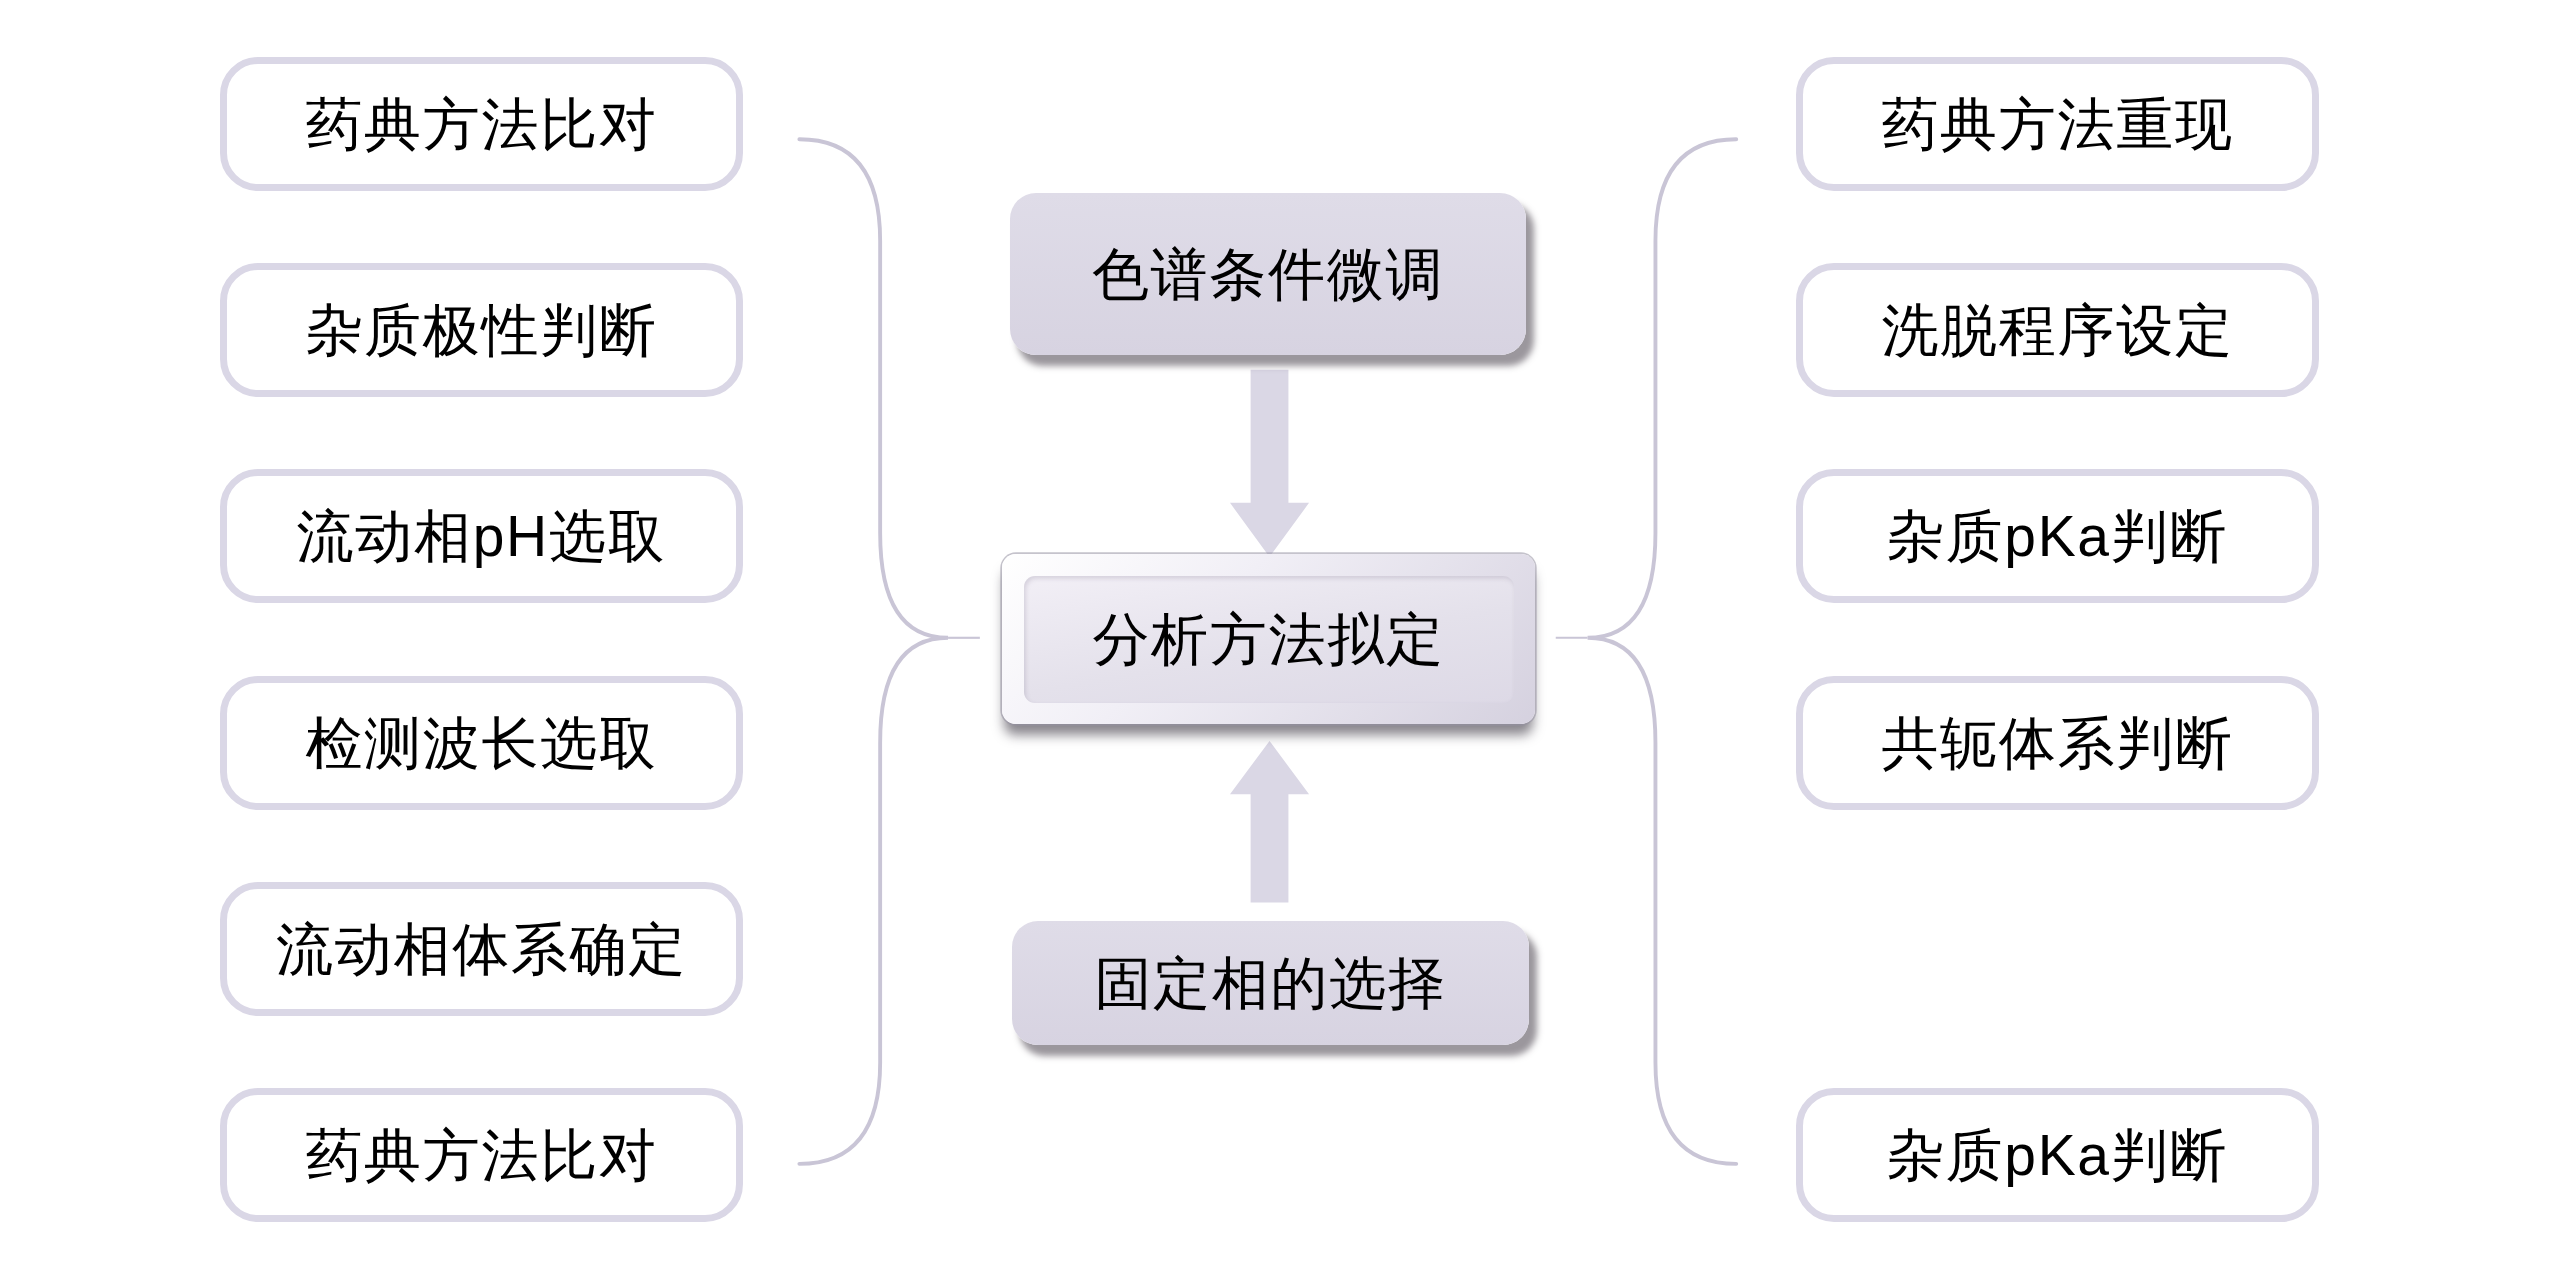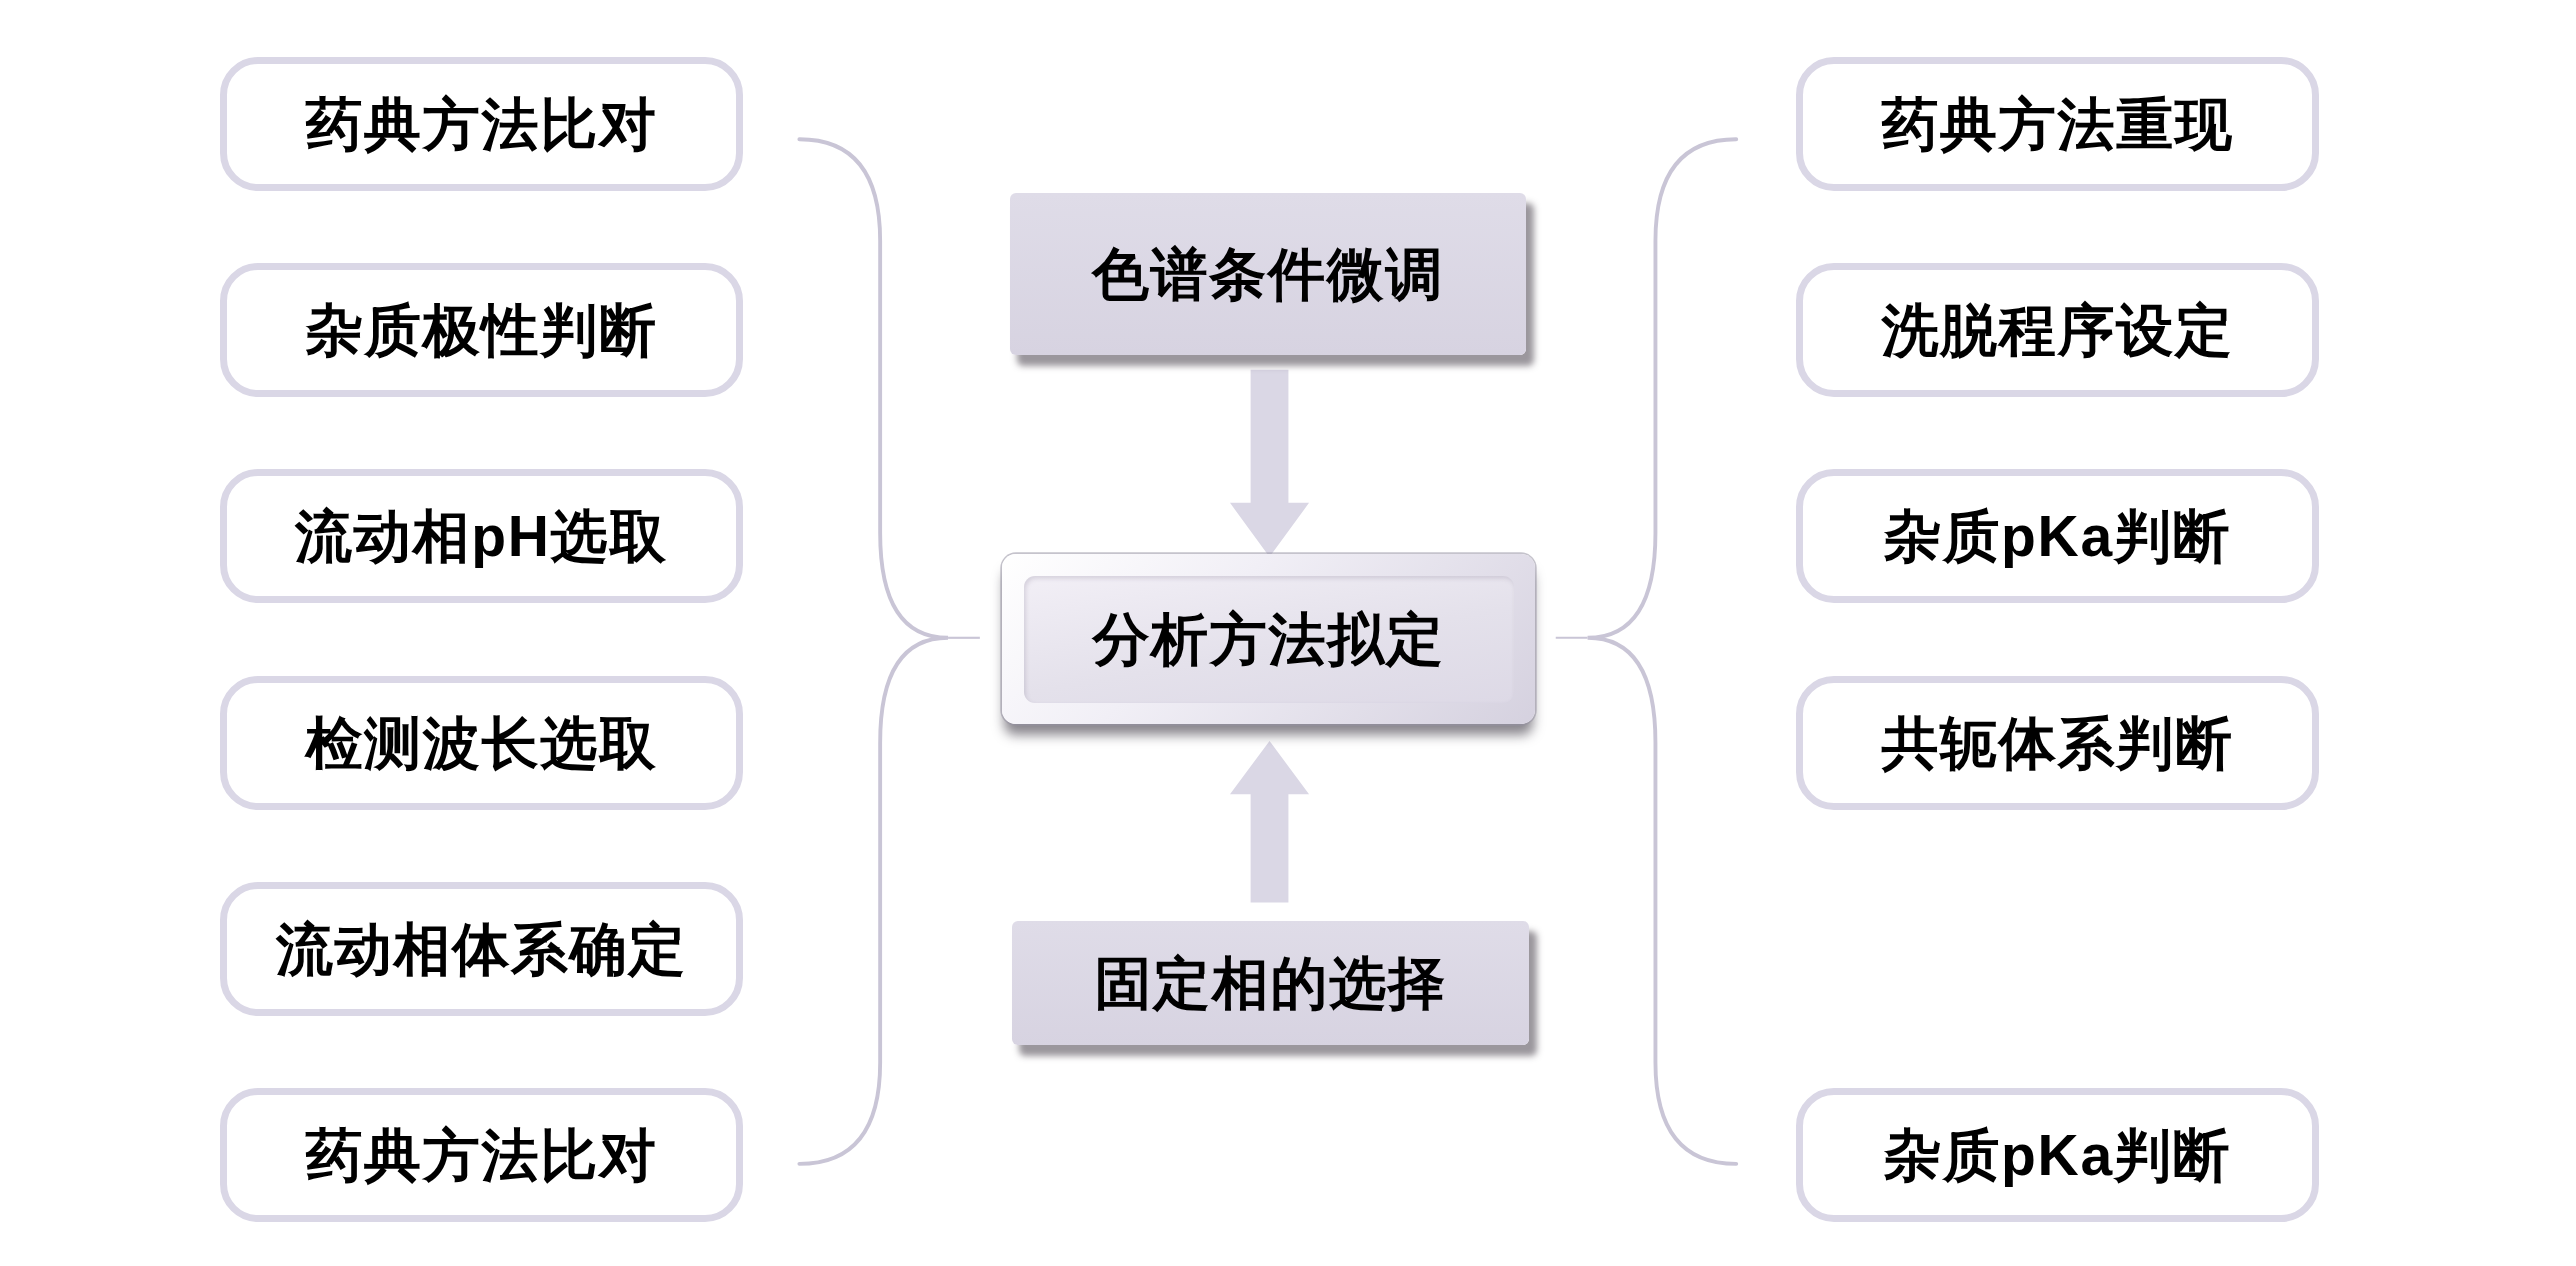--- a/index.html
+++ b/index.html
@@ -6,25 +6,25 @@
   body{font-family:"Liberation Sans","DejaVu Sans",sans-serif;}
   .canvas{position:relative;width:2576px;height:1267px;background:#ffffff;overflow:hidden;}
   .connectors{position:absolute;left:0;top:0;width:2576px;height:1267px;}
 
   .side-box{
     position:absolute;width:523px;height:134px;box-sizing:border-box;
     background:#ffffff;border:7.7px solid #dad7e6;border-radius:38px;
     display:flex;align-items:center;justify-content:center;
   }
   .label{
-    font-size:57px;font-weight:700;color:#000000;letter-spacing:1.7px;
+    font-size:57px;font-weight:400;color:#000000;letter-spacing:1.7px;
     white-space:nowrap;line-height:1;position:relative;z-index:2;
   }
   .center-soft{
-    position:absolute;width:516px;height:162px;border-radius:6px;
+    position:absolute;width:516px;height:162px;border-radius:26px;
     background:linear-gradient(180deg,#dfdce8 0%,#d7d3e1 100%);
     box-shadow:7.7px 10.3px 6px rgba(56,48,60,0.50);
     display:flex;align-items:center;justify-content:center;
   }
   .bevel{
     position:absolute;width:533px;height:170px;border-radius:14px;
     background:linear-gradient(135deg,#ffffff 0%,#f1eff6 38%,#d5d1df 100%);
     box-shadow:0 0 0 1.7px rgba(150,146,162,0.55), 0 13px 11.2px -2.6px rgba(40,34,48,0.55);
     display:flex;align-items:center;justify-content:center;
   }

